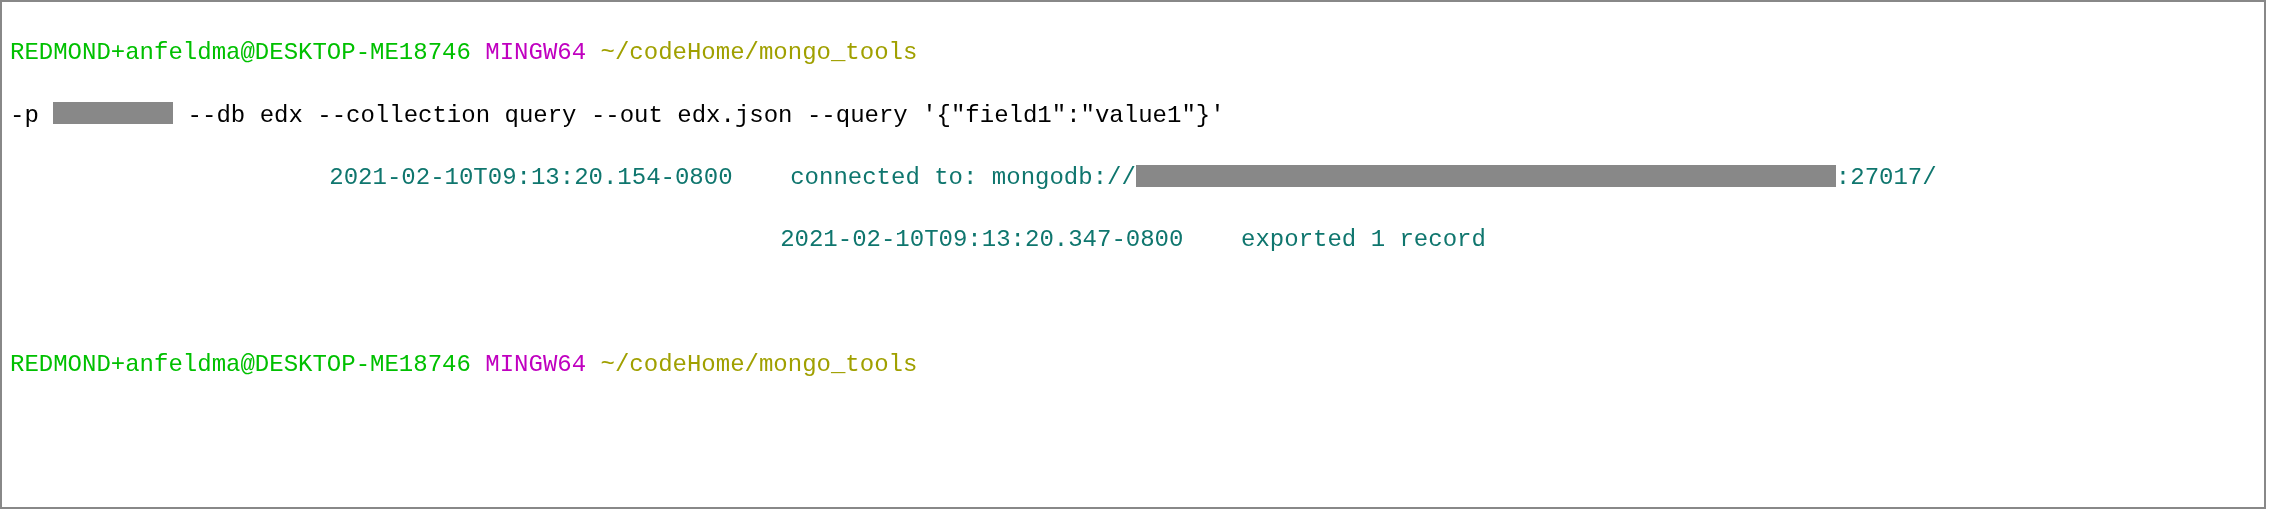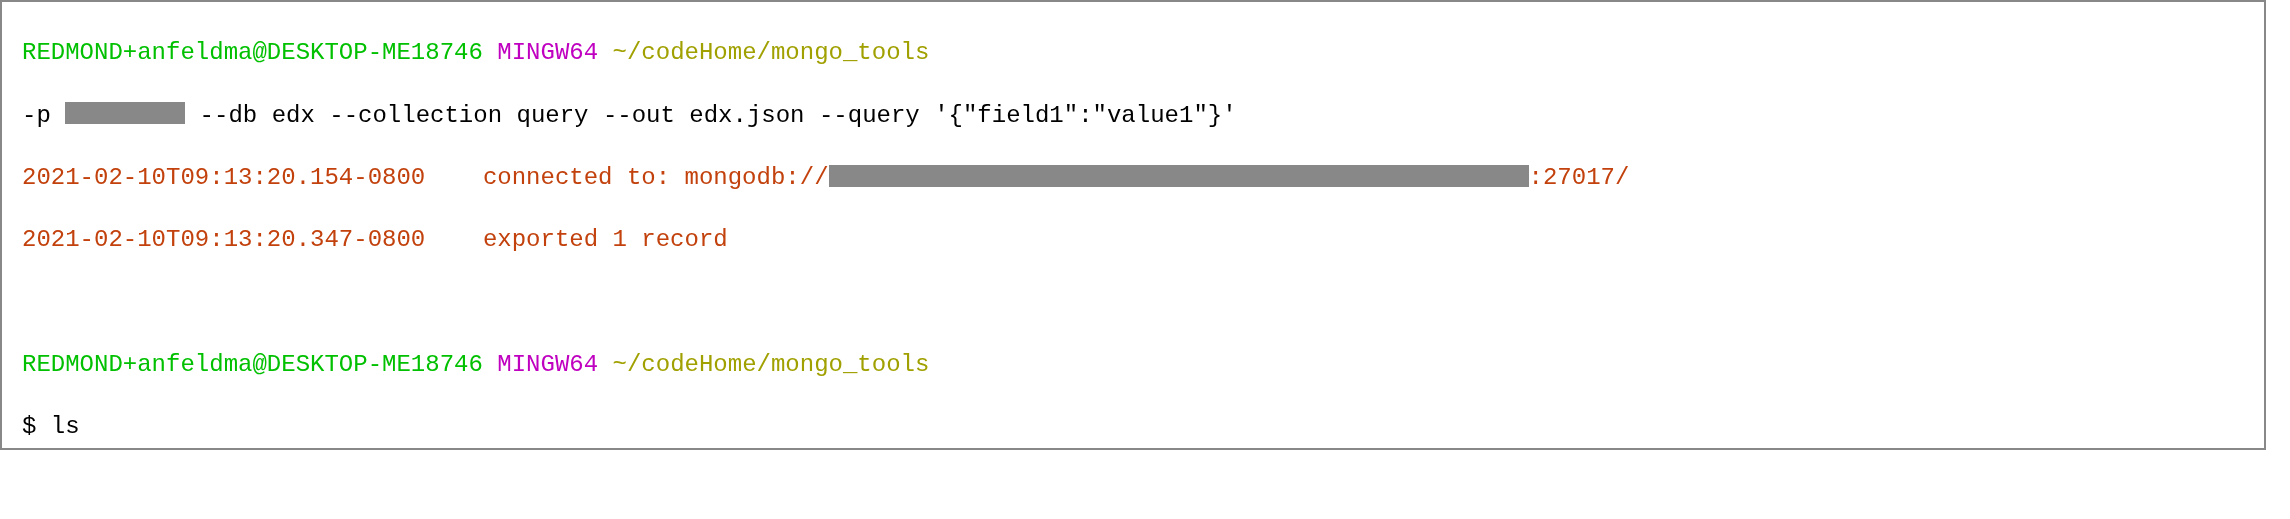--- a/index.html
+++ b/index.html
@@ -5,53 +5,52 @@
     body {
       margin: 0;
       padding: 0;
       background: #fff;
       font-family: 'Consolas', 'Courier New', monospace;
       font-size: 24px;
       line-height: 1.3;
     }
     .terminal {
       border: 2px solid #888;
-      padding: 4px 20px;
+      padding: 4px 8px;
       width: 2266px;
-      height: 450px;
+      height: 509px;
       box-sizing: border-box;
       overflow: hidden;
       white-space: pre-wrap;
       word-break: break-all;
     }
     .prompt-user { color: #00c000; }
     .prompt-sys { color: #c000c0; }
     .prompt-path { color: #a0a000; }
     .dollar { color: #000; }
     .cmd { color: #000; }
-    .output { color: #c2410c; }
+    .output { color: #0f766e; text-align: center; }
     .redact {
       display: inline-block;
       background: #888;
       height: 22px;
       vertical-align: middle;
       position: relative;
       top: -2px;
     }
     .line { display: block; }
   </style>
 </head>
 <body>
 
 <div class="terminal">
 <span class="line"><span class="prompt-user">REDMOND+anfeldma@DESKTOP-ME18746</span> <span class="prompt-sys">MINGW64</span> <span class="prompt-path">~/codeHome/mongo_tools</span></span>
 <span class="line"><span class="cmd">-p </span><span class="redact" style="width:120px"></span><span class="cmd"> --db edx --collection query --out edx.json --query '{"field1":"value1"}'</span></span>
 <span class="line output"><span>2021-02-10T09:13:20.154-0800    connected to: mongodb://</span><span class="redact" style="width:700px"></span><span>:27017/</span></span>
 <span class="line output">2021-02-10T09:13:20.347-0800    exported 1 record</span>
 <span class="line"> </span>
 <span class="line"><span class="prompt-user">REDMOND+anfeldma@DESKTOP-ME18746</span> <span class="prompt-sys">MINGW64</span> <span class="prompt-path">~/codeHome/mongo_tools</span></span>
-<span class="line"><span class="dollar">$</span> <span class="cmd">ls</span></span>
 
 
 
 
 
 </div>
 
 </body></html>

